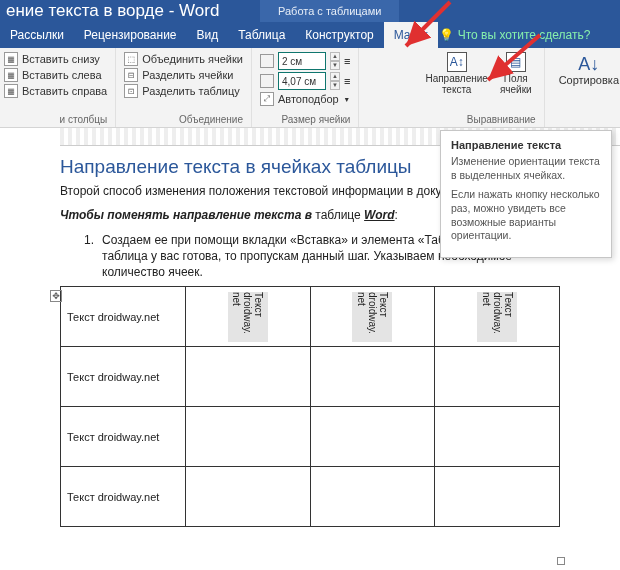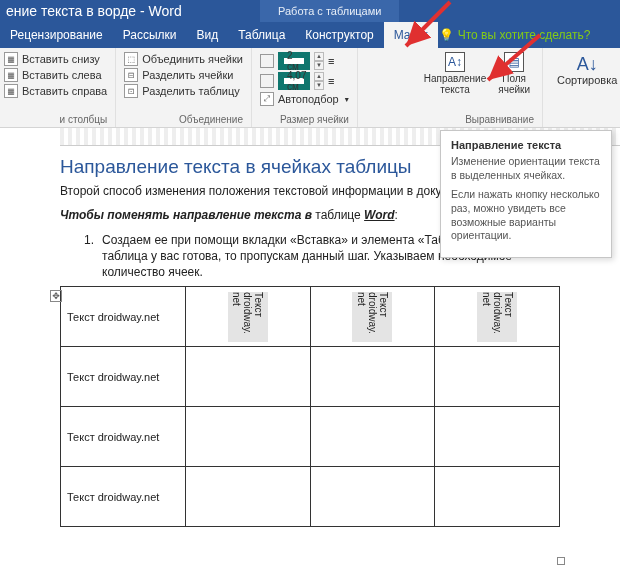--- a/index.html
+++ b/index.html
@@ -1,32 +1,32 @@
 <!DOCTYPE html>
 <html><head>
 <meta charset="utf-8">
 <style>
   * { margin: 0; padding: 0; box-sizing: border-box; }
   body { font-family: "Segoe UI", Tahoma, sans-serif; font-size: 11px; background: #fff; width: 620px; height: 570px; overflow: hidden; position: relative; }
   .titlebar { background: #2b579a; color: #fff; height: 22px; display: flex; align-items: center; padding: 0 6px; }
-  .titlebar .title { font-size: 14px; }
+  .titlebar .title { font-size: 17px; }
   .titlebar .contextual { position: absolute; left: 260px; top: 0; background: #3a67aa; height: 22px; line-height: 22px; padding: 0 18px; color: #e6edf7; font-size: 11px; }
   .tabbar { background: #2b579a; color: #fff; display: flex; align-items: stretch; height: 26px; }
   .tabbar .tab { padding: 0 10px; line-height: 26px; font-size: 12px; cursor: pointer; }
   .tabbar .tab.active { background: #f3f3f3; color: #2b579a; }
   .tabbar .bulb { width: 18px; text-align: center; line-height: 26px; color: #ffe28a; font-size: 12px; }
-  .tabbar .tell { line-height: 26px; font-size: 12px; color: #84cc16; padding-left: 2px; }
+  .tabbar .tell { line-height: 26px; font-size: 12px; color: #86efac; padding-left: 2px; }
   .ribbon { background: #f3f3f3; border-bottom: 1px solid #d4d4d4; height: 80px; display: flex; }
   .group { border-right: 1px solid #e0e0e0; padding: 4px 8px 2px 8px; display: flex; flex-direction: column; justify-content: space-between; }
   .group .items { display: flex; flex-direction: column; gap: 2px; }
   .group .item { display: flex; align-items: center; gap: 4px; font-size: 11px; color: #333; white-space: nowrap; cursor: pointer; }
   .group .item .ic { width: 14px; height: 14px; display: inline-flex; align-items: center; justify-content: center; border: 1px solid #999; font-size: 8px; background: #fff; color: #555; }
   .group-label { text-align: right; font-size: 10px; color: #666; margin-top: 2px; }
   .size-row { display: flex; align-items: center; gap: 4px; }
-  .size-row .fld { width: 32px; height: 18px; border: 6px solid #0f766e; background: #fff; font-size: 10px; display: flex; align-items: center; padding: 0 3px; color: #333; }
+  .size-row .fld { width: 48px; height: 18px; border: 1px solid #0f766e; background: #fff; font-size: 10px; display: flex; align-items: center; padding: 0 3px; color: #333; }
   .sizeic { width: 14px; height: 14px; border: 1px solid #999; }
   .spin { width: 10px; height: 18px; display: flex; flex-direction: column; }
   .spin div { flex: 1; font-size: 6px; text-align: center; border: 1px solid #bbb; line-height: 7px; color: #555; }
   .align-col { display: grid; grid-template-rows: repeat(3, 16px); grid-template-columns: repeat(3, 16px); gap: 1px; }
   .align-big { display: flex; flex-direction: column; align-items: center; gap: 1px; cursor: pointer; padding: 0 4px; }
   .align-big .bigic { width: 20px; height: 20px; border: 1px solid #555; display: flex; align-items: center; justify-content: center; font-size: 12px; color: #2b579a; background: #fff; }
   .align-big .lbl { font-size: 10px; color: #333; text-align: center; line-height: 11px; }
   .align-row { display: flex; align-items: flex-start; gap: 4px; }
   .sort-big { display: flex; flex-direction: column; align-items: center; padding: 2px 6px; cursor: pointer; }
   .sort-big .sic { font-size: 18px; color: #2b579a; line-height: 20px; }
@@ -53,22 +53,22 @@
 </style>
 </head>
 <body>
 
 <div class="titlebar">
   <span class="title">ение текста в ворде  -  Word</span>
   <div class="contextual">Работа с таблицами</div>
 </div>
 
 <div class="tabbar">
+  <div class="tab">Рассылки</div>
   <div class="tab">Рецензирование</div>
-  <div class="tab">Рассылки</div>
   <div class="tab">Вид</div>
   <div class="tab">Таблица</div>
   <div class="tab">Конструктор</div>
   <div class="tab active">Макет</div>
   <div class="bulb">💡</div>
   <div class="tell">Что вы хотите сделать?</div>
 </div>
 
 <div class="ribbon">
   <div class="group" style="padding-left:4px;">

